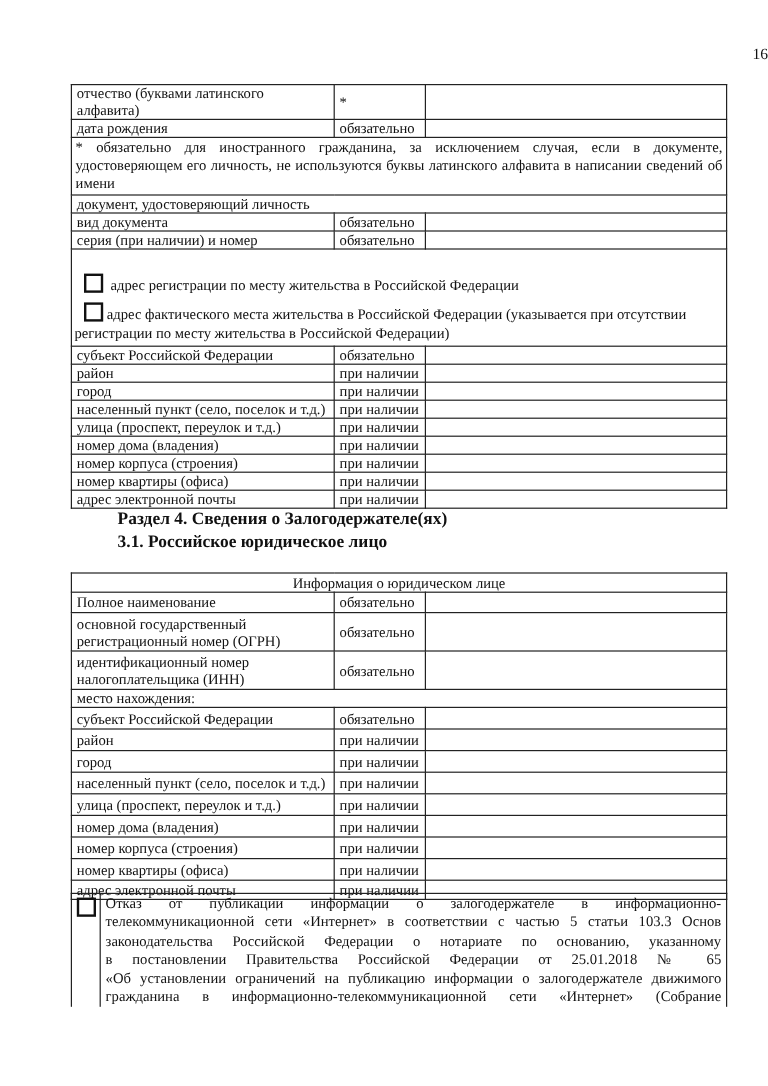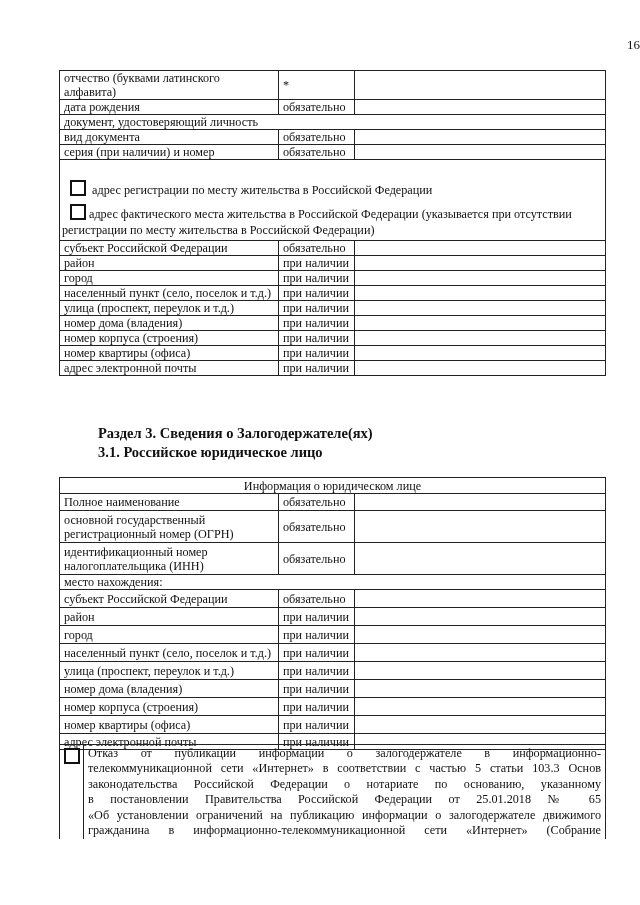--- a/index.html
+++ b/index.html
@@ -39,20 +39,23 @@
       <tr style="height:19px;">
     <td>отчество (буквами латинского алфавита)</td>
     <td>*</td>
     <td></td>
   </tr>
   <tr class="r1">
     <td>дата рождения</td>
     <td>обязательно</td>
     <td></td>
   </tr>
+  <tr>
+    <td colspan="3" class="note">* обязательно для иностранного гражданина, за исключением случая, если в документе, удостоверяющем его личность, не используются буквы латинского алфавита в написании сведений об имени</td>
+  </tr>
   <tr class="r1">
     <td colspan="3">документ, удостоверяющий личность</td>
   </tr>
   <tr class="r1">
     <td>вид документа</td>
     <td>обязательно</td>
     <td></td>
   </tr>
   <tr class="r1">
     <td>серия (при наличии) и номер</td>
@@ -113,21 +116,21 @@
   </tr>
   <tr class="r1">
     <td>адрес электронной почты</td>
     <td>при наличии</td>
     <td></td>
   </tr>
 </tbody>
   </table>
 
 <div class="heading">
-  <div>Раздел 3. Сведения о Залогодержателе(ях)</div>
+  <div>Раздел 4. Сведения о Залогодержателе(ях)</div>
   <div>3.1. Российское юридическое лицо</div>
 </div>
 
 <table style="top:477px;">
   <colgroup>
       <col class="c1">
       <col class="c2">
       <col>
     </colgroup>
   <tbody>

